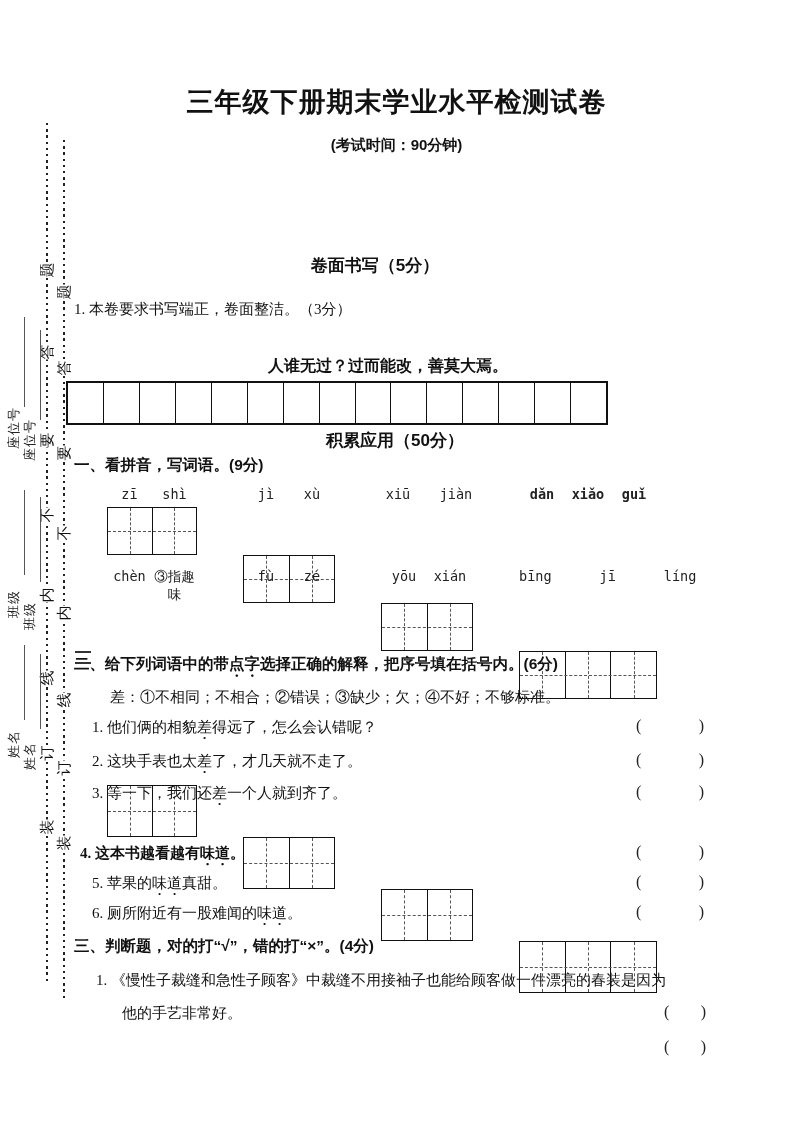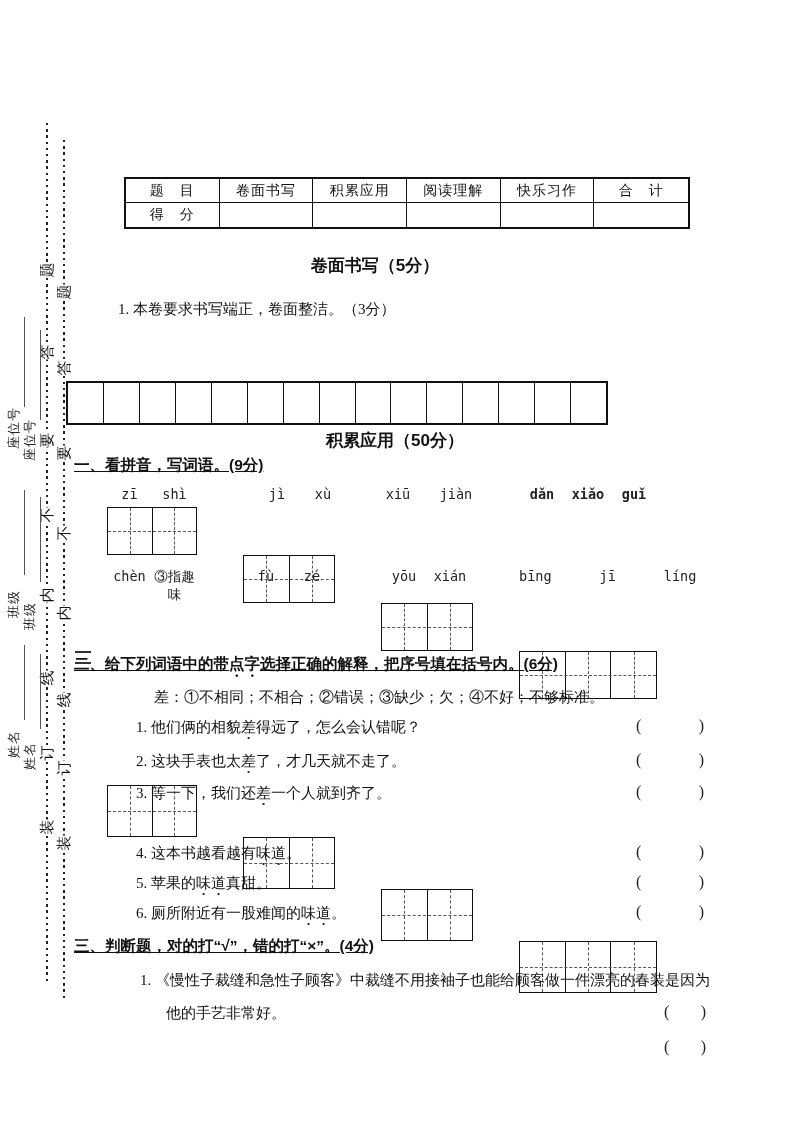--- a/index.html
+++ b/index.html
@@ -17,22 +17,22 @@
   .score-table{left:124px;top:177px;width:562px;border:2px solid #111;display:grid;
     grid-template-columns:repeat(6,1fr);grid-auto-rows:24px;}
   .score-cell{border-right:1px solid #111;border-bottom:1px solid #111;display:flex;
     align-items:center;justify-content:center;font-size:14px;letter-spacing:1px;}
   .score-cell:nth-child(6n){border-right:none;}
   .score-cell.last-row{border-bottom:none;}
   
   .center-head{font-size:17px;font-weight:700;text-align:center;
     font-family:"Liberation Sans","DejaVu Sans",sans-serif;}
   .q-head{font-size:15.5px;font-weight:700;
-    font-family:"Liberation Sans","DejaVu Sans",sans-serif;text-decoration:underline;}
-  .body-line{font-size:15px;line-height:20px;white-space:nowrap;margin-left:44px;}
+    font-family:"Liberation Sans","DejaVu Sans",sans-serif;}
+  .body-line{font-size:15px;line-height:20px;white-space:nowrap;}
   .quote{font-size:16px;font-weight:700;text-align:center;
     font-family:"Liberation Sans","DejaVu Sans",sans-serif;}
   
   .copy-grid{left:66px;top:381px;width:538px;height:40px;border:2px solid #111;display:flex;}
   .copy-cell{flex:1;border-right:1px solid #111;}
   .copy-cell:last-child{border-right:none;}
   
   .py-syll{display:flex;font-family:"DejaVu Sans Mono",monospace;font-size:13.5px;color:#222;}
   .py-syll span{flex:1;text-align:center;}
   .py-box{border:1.5px solid #111;display:flex;box-sizing:border-box;position:relative;}
@@ -95,38 +95,27 @@
         <div class="m-label" style="left: 30px; top: 616px;">班级</div>
         <div class="m-line" style="left: 24px; top: 645px; height: 75px;"></div>
         <div class="m-line" style="left: 40px; top: 654px; height: 75px;"></div>
         <div class="m-label" style="left: 14px; top: 744px;">姓名</div>
         <div class="m-label" style="left: 30px; top: 756px;">姓名</div>
       </div>
     <div class="fold-bar" style="left:75px;top:651px;"></div>
     <div class="fold-bar" style="left:75px;top:662px;"></div>
   </div>
 
-
-  <div class="abs score-table" id="score-table">
-      <div class="score-cell">题　目</div>
-      <div class="score-cell">卷面书写</div>
-      <div class="score-cell">积累应用</div>
-      <div class="score-cell">阅读理解</div>
-      <div class="score-cell">快乐习作</div>
-      <div class="score-cell">合　计</div>
-      <div class="score-cell last-row">得　分</div>
-      <div class="score-cell last-row"></div>
-      <div class="score-cell last-row"></div>
-      <div class="score-cell last-row"></div>
-      <div class="score-cell last-row"></div>
-      <div class="score-cell last-row"></div>
-    </div>
+  <div class="abs title">三年级下册期末学业水平检测试卷</div>
+  <div class="abs subtitle">(考试时间：90分钟)</div>
+
 
   <div class="abs center-head" style="top:254px;left:0;width:750px;">卷面书写（5分）</div>
   <div class="abs body-line" style="left:74px;top:299px;">1. 本卷要求书写端正，卷面整洁。（3分）</div>
+  <div class="abs quote" style="top:356px;left:0;width:776px;">人谁无过？过而能改，善莫大焉。</div>
   <div class="abs copy-grid" id="copy-grid">
       <div class="copy-cell"></div>
       <div class="copy-cell"></div>
       <div class="copy-cell"></div>
       <div class="copy-cell"></div>
       <div class="copy-cell"></div>
       <div class="copy-cell"></div>
       <div class="copy-cell"></div>
       <div class="copy-cell"></div>
       <div class="copy-cell"></div>
@@ -143,21 +132,21 @@
   <div class="abs q-head" style="left:74px;top:455px;">一、看拼音，写词语。(9分)</div>
   <div id="pinyin-area">
       <div class="abs py-syll" style="left: 107px; top: 486px; width: 90px;">
         <span>zī</span>
         <span>shì</span>
       </div>
       <div class="abs py-box" style="left: 107px; top: 507px; width: 90px; height: 48px;">
         <div class="py-cell"></div>
         <div class="py-cell"></div>
       </div>
-      <div class="abs py-syll" style="left: 254px; top: 486px; width: 92px;">
+      <div class="abs py-syll" style="left: 243px; top: 486px; width: 92px;">
         <span>jì</span>
         <span>xù</span>
       </div>
       <div class="abs py-box" style="left: 243px; top: 507px; width: 92px; height: 48px;">
         <div class="py-cell"></div>
         <div class="py-cell"></div>
       </div>
       <div class="abs py-syll" style="left: 381px; top: 486px; width: 92px; gap: 24px;">
         <span>xiū</span>
         <span>jiàn</span>
@@ -222,21 +211,21 @@
   <div class="abs body-line" style="left:92px;top:751px;">2. 这块手表也太<span class="dot-char">差</span>了，才几天就不走了。</div>
   <div class="bracket bracket-a" style="top:751px;">
       <span>(</span>
       <span>)</span>
     </div>
   <div class="abs body-line" style="left:92px;top:783px;">3. 等一下，我们还<span class="dot-char">差</span>一个人就到齐了。</div>
   <div class="bracket bracket-a" style="top:783px;">
       <span>(</span>
       <span>)</span>
     </div>
-  <div class="abs body-line" style="left:92px;top:843px;">4. 这本书越看越有<span class="dot-char">味</span><span class="dot-char">道</span>。</div>
+  <div class="abs body-line" style="left:80px;top:843px;font-weight:bold;">4. 这本书越看越有<span class="dot-char">味</span><span class="dot-char">道</span>。</div>
   <div class="bracket bracket-a" style="top:843px;">
       <span>(</span>
       <span>)</span>
     </div>
   <div class="abs body-line" style="left:92px;top:873px;">5. 苹果的<span class="dot-char">味</span><span class="dot-char">道</span>真甜。</div>
   <div class="bracket bracket-a" style="top:873px;">
       <span>(</span>
       <span>)</span>
     </div>
   <div class="abs body-line" style="left:92px;top:903px;">6. 厕所附近有一股难闻的<span class="dot-char">味</span><span class="dot-char">道</span>。</div>

